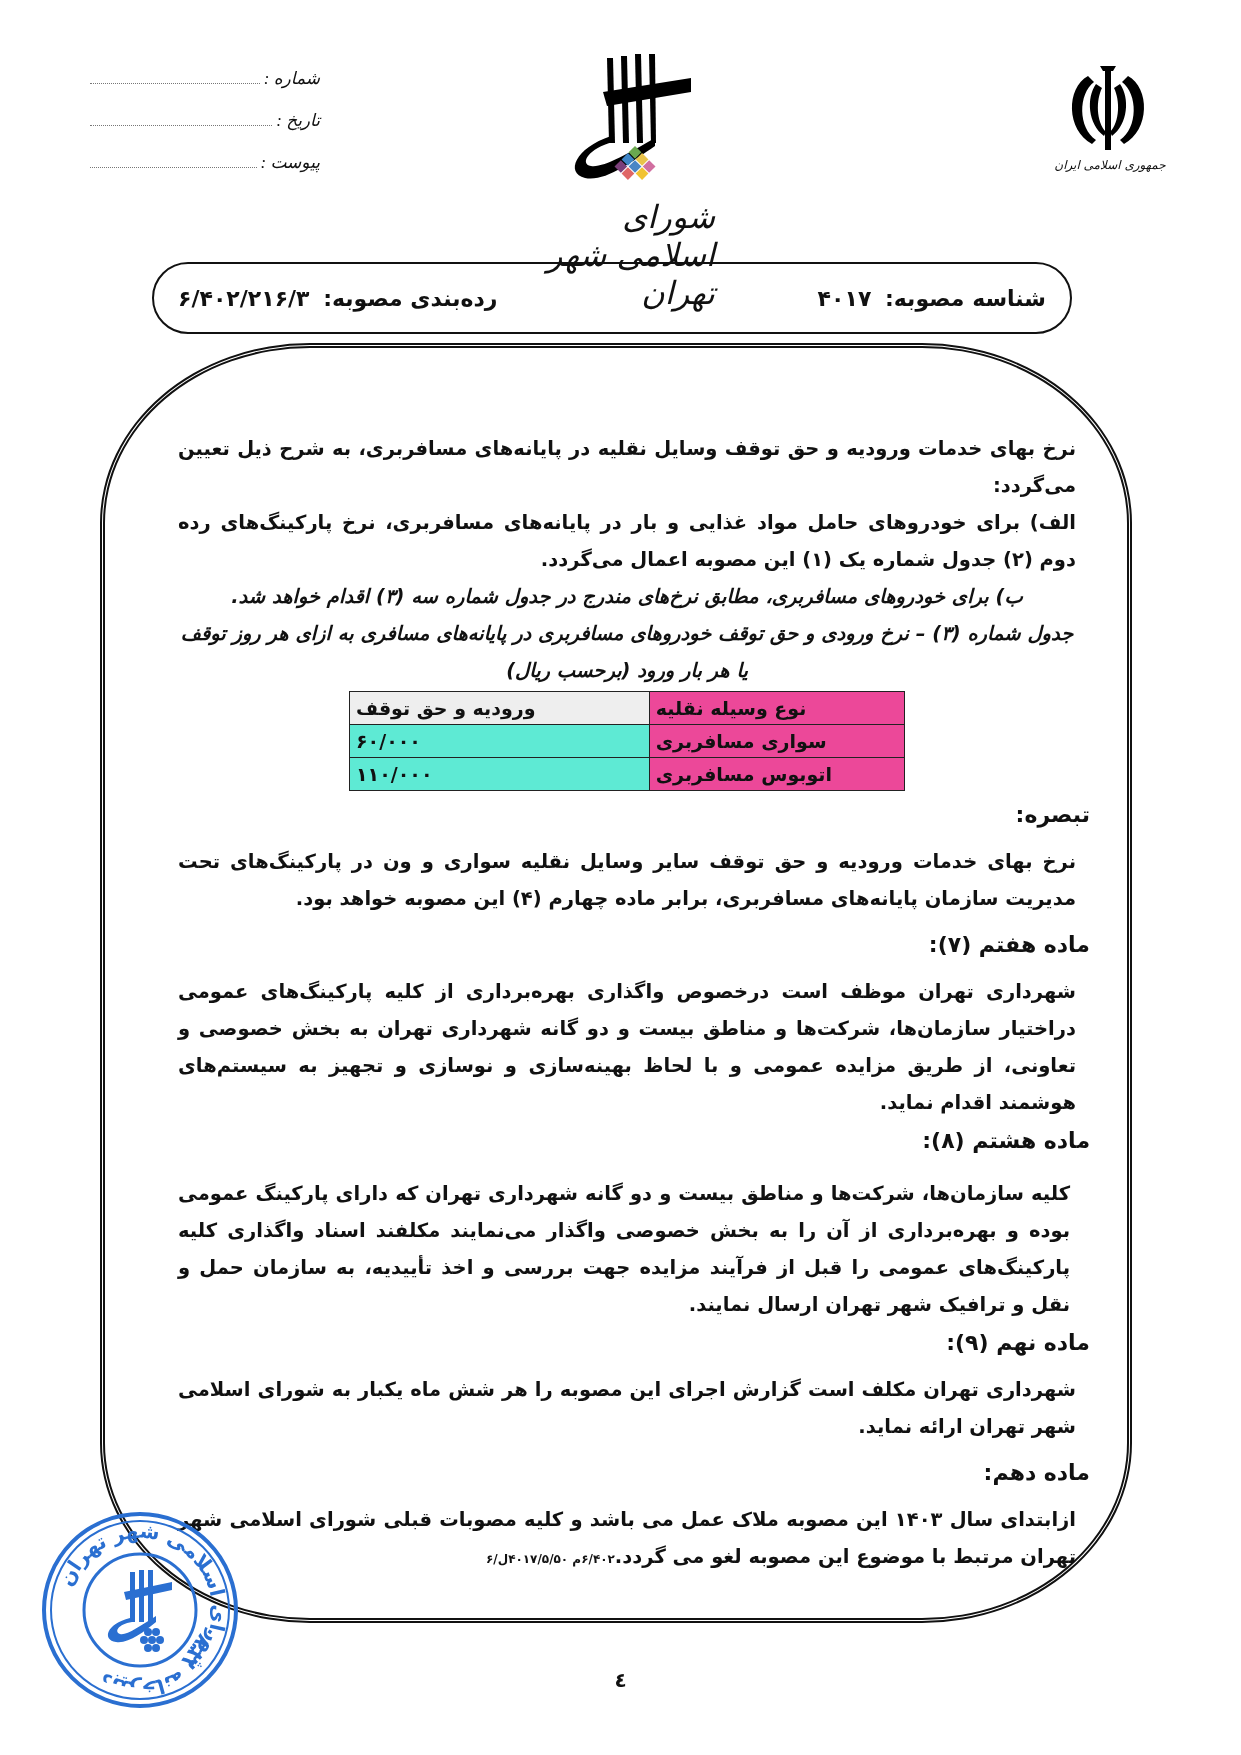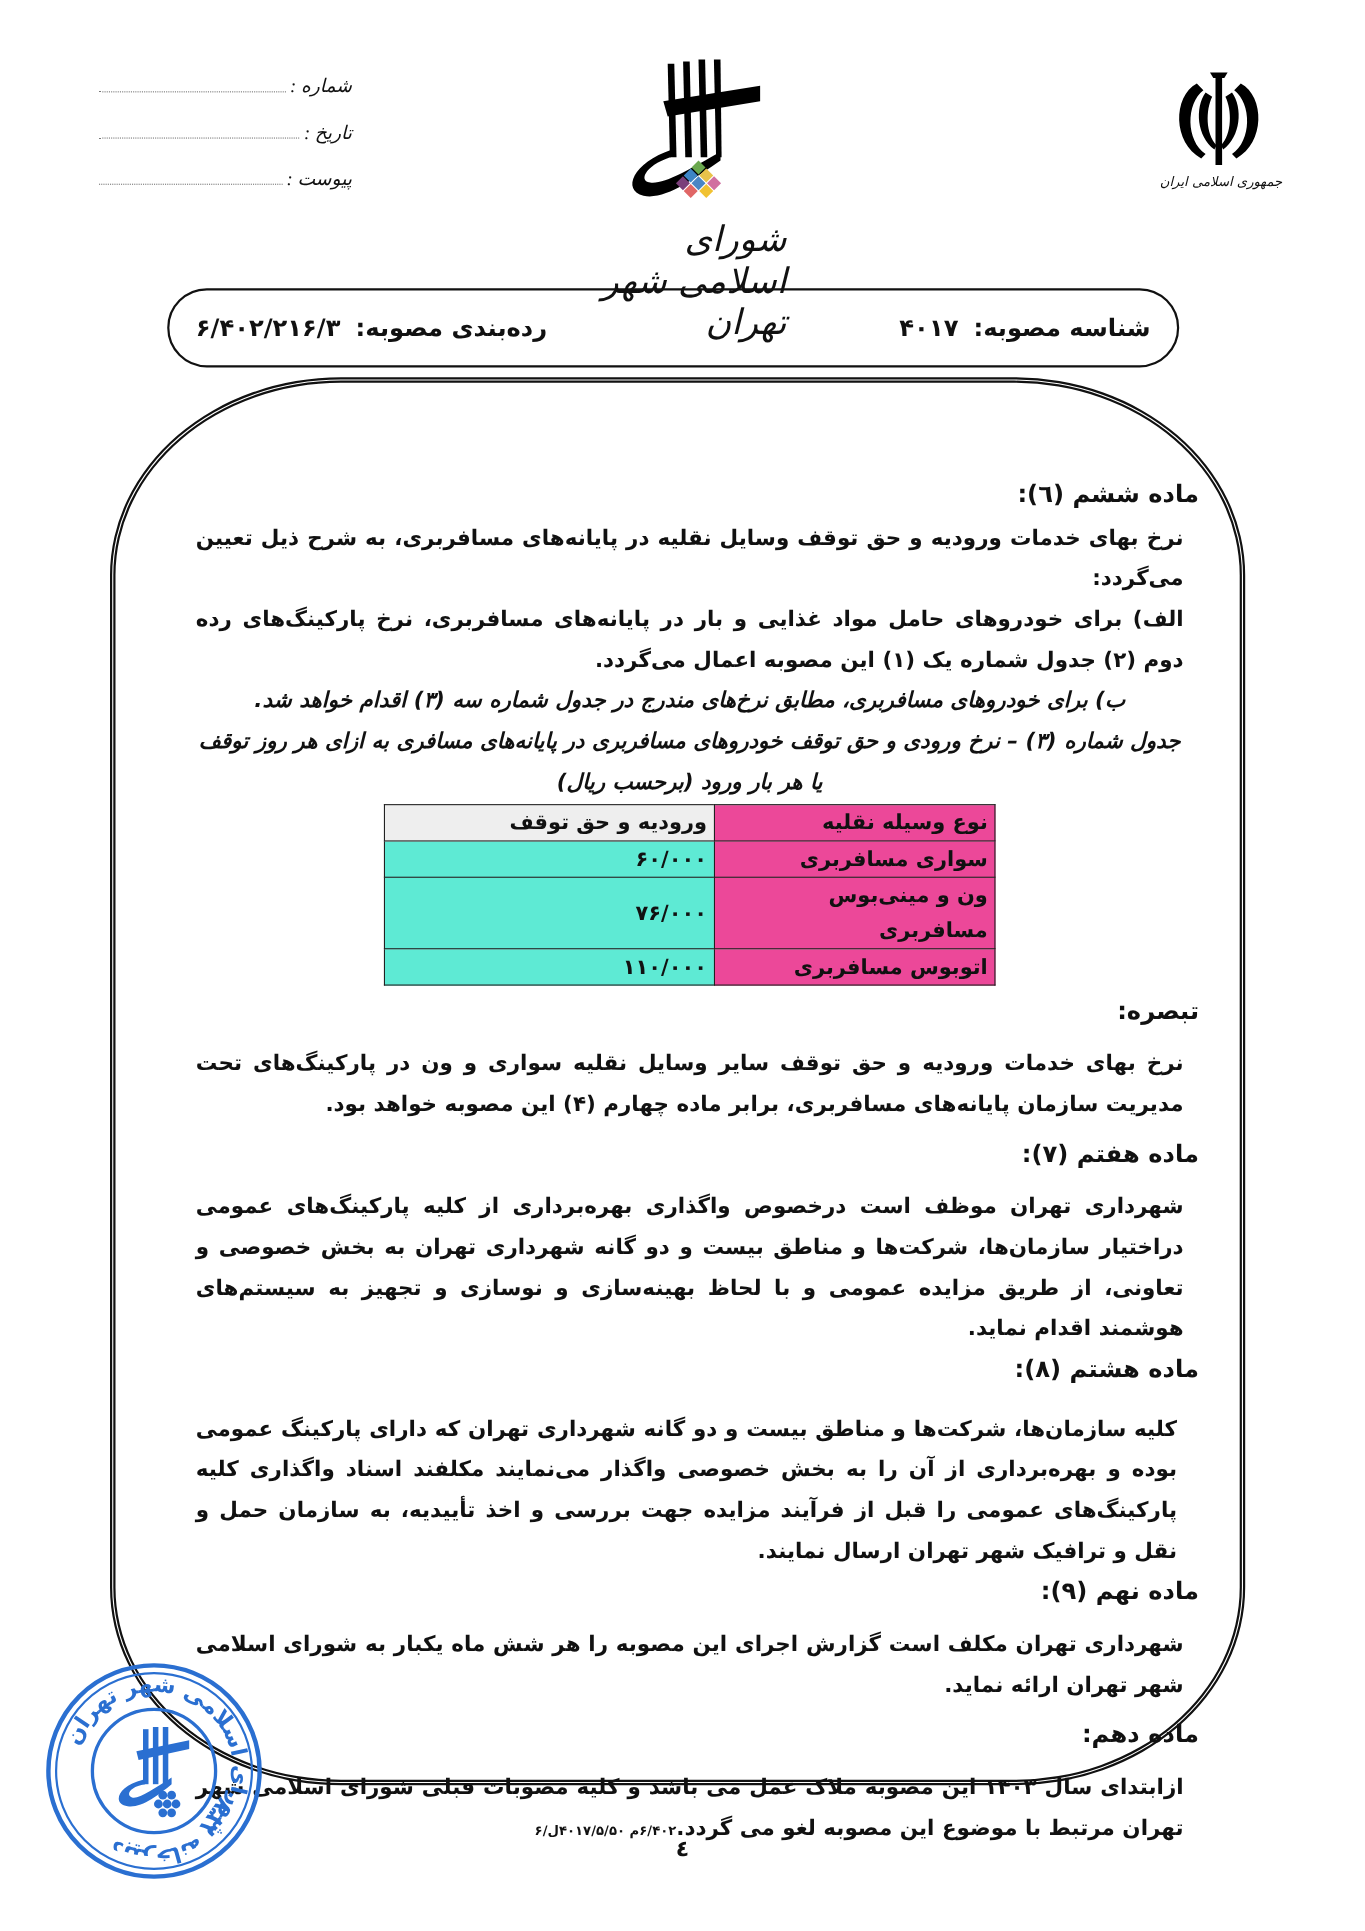--- a/index.html
+++ b/index.html
@@ -46,21 +46,21 @@
   .para.indent { margin-right: 6px; }
   .para.center { text-align: center; text-align-last: center; font-style: italic; }
   .gap-s { height: 8px; }
   .gap-m { height: 14px; }
 
   table.rates {
     direction: rtl; border-collapse: collapse; margin: 2px auto 4px auto; width: 556px;
     font-size: 19px; font-weight: bold;
   }
   table.rates td, table.rates th {
-    border: 1.5px solid #222; text-align: right; height: 32px; padding: 0 6px; line-height: 32px; margin-top: 16px;
+    border: 1.5px solid #222; text-align: left; height: 32px; padding: 0 6px; line-height: 32px; margin-top: 16px;
   }
   table.rates th { background: #eeeeee; font-weight: bold; }
   table.rates th.c1, table.rates td.c1 { width: 46%; background: #ec4899; }
   table.rates td.c2 { background: #5eead4; }
 
   .ref-small { font-size: 12px; font-weight: bold; }
 
   
   .stamp { position: absolute; left: 40px; top: 1510px; width: 200px; height: 200px; }
   .stamp-text { font-family: "DejaVu Sans", sans-serif; font-weight: bold; font-size: 20px; fill: #2a6fd1; }
@@ -129,39 +129,34 @@
   <div class="pair">
     <span>رده‌بندی مصوبه:</span>
     <span>۶/۴۰۲/۲۱۶/۳</span>
   </div>
 </div>
 
 <div class="frame"></div>
 
 <div class="content">
 
-  <h2 class="heading">ماده ششم (٦):</h2>
   <p class="para">نرخ بهای خدمات ورودیه و حق توقف وسایل نقلیه در پایانه‌های مسافربری، به شرح ذیل تعیین می‌گردد:</p>
   <p class="para">الف) برای خودروهای حامل مواد غذایی و بار در پایانه‌های مسافربری، نرخ پارکینگ‌های رده دوم (۲) جدول شماره یک (۱) این مصوبه اعمال می‌گردد.</p>
   <p class="para center">ب) برای خودروهای مسافربری، مطابق نرخ‌های مندرج در جدول شماره سه (۳) اقدام خواهد شد.</p>
   <p class="para center">جدول شماره (۳) – نرخ ورودی و حق توقف خودروهای مسافربری در پایانه‌های مسافری به ازای هر روز توقف یا هر بار ورود (برحسب ریال)</p>
 
   <table class="rates">
     <tbody>
         <tr>
       <th class="c1">نوع وسیله نقلیه</th>
       <th class="c2">ورودیه و حق توقف</th>
     </tr>
     <tr>
       <td class="c1">سواری مسافربری</td>
       <td class="c2">۶۰/۰۰۰</td>
-    </tr>
-    <tr>
-      <td class="c1">ون و مینی‌بوس مسافربری</td>
-      <td class="c2">۷۶/۰۰۰</td>
     </tr>
     <tr>
       <td class="c1">اتوبوس مسافربری</td>
       <td class="c2">۱۱۰/۰۰۰</td>
     </tr>
   </tbody>
     </table>
 
   <h2 class="heading">تبصره:</h2>
   <div class="gap-s"></div>

